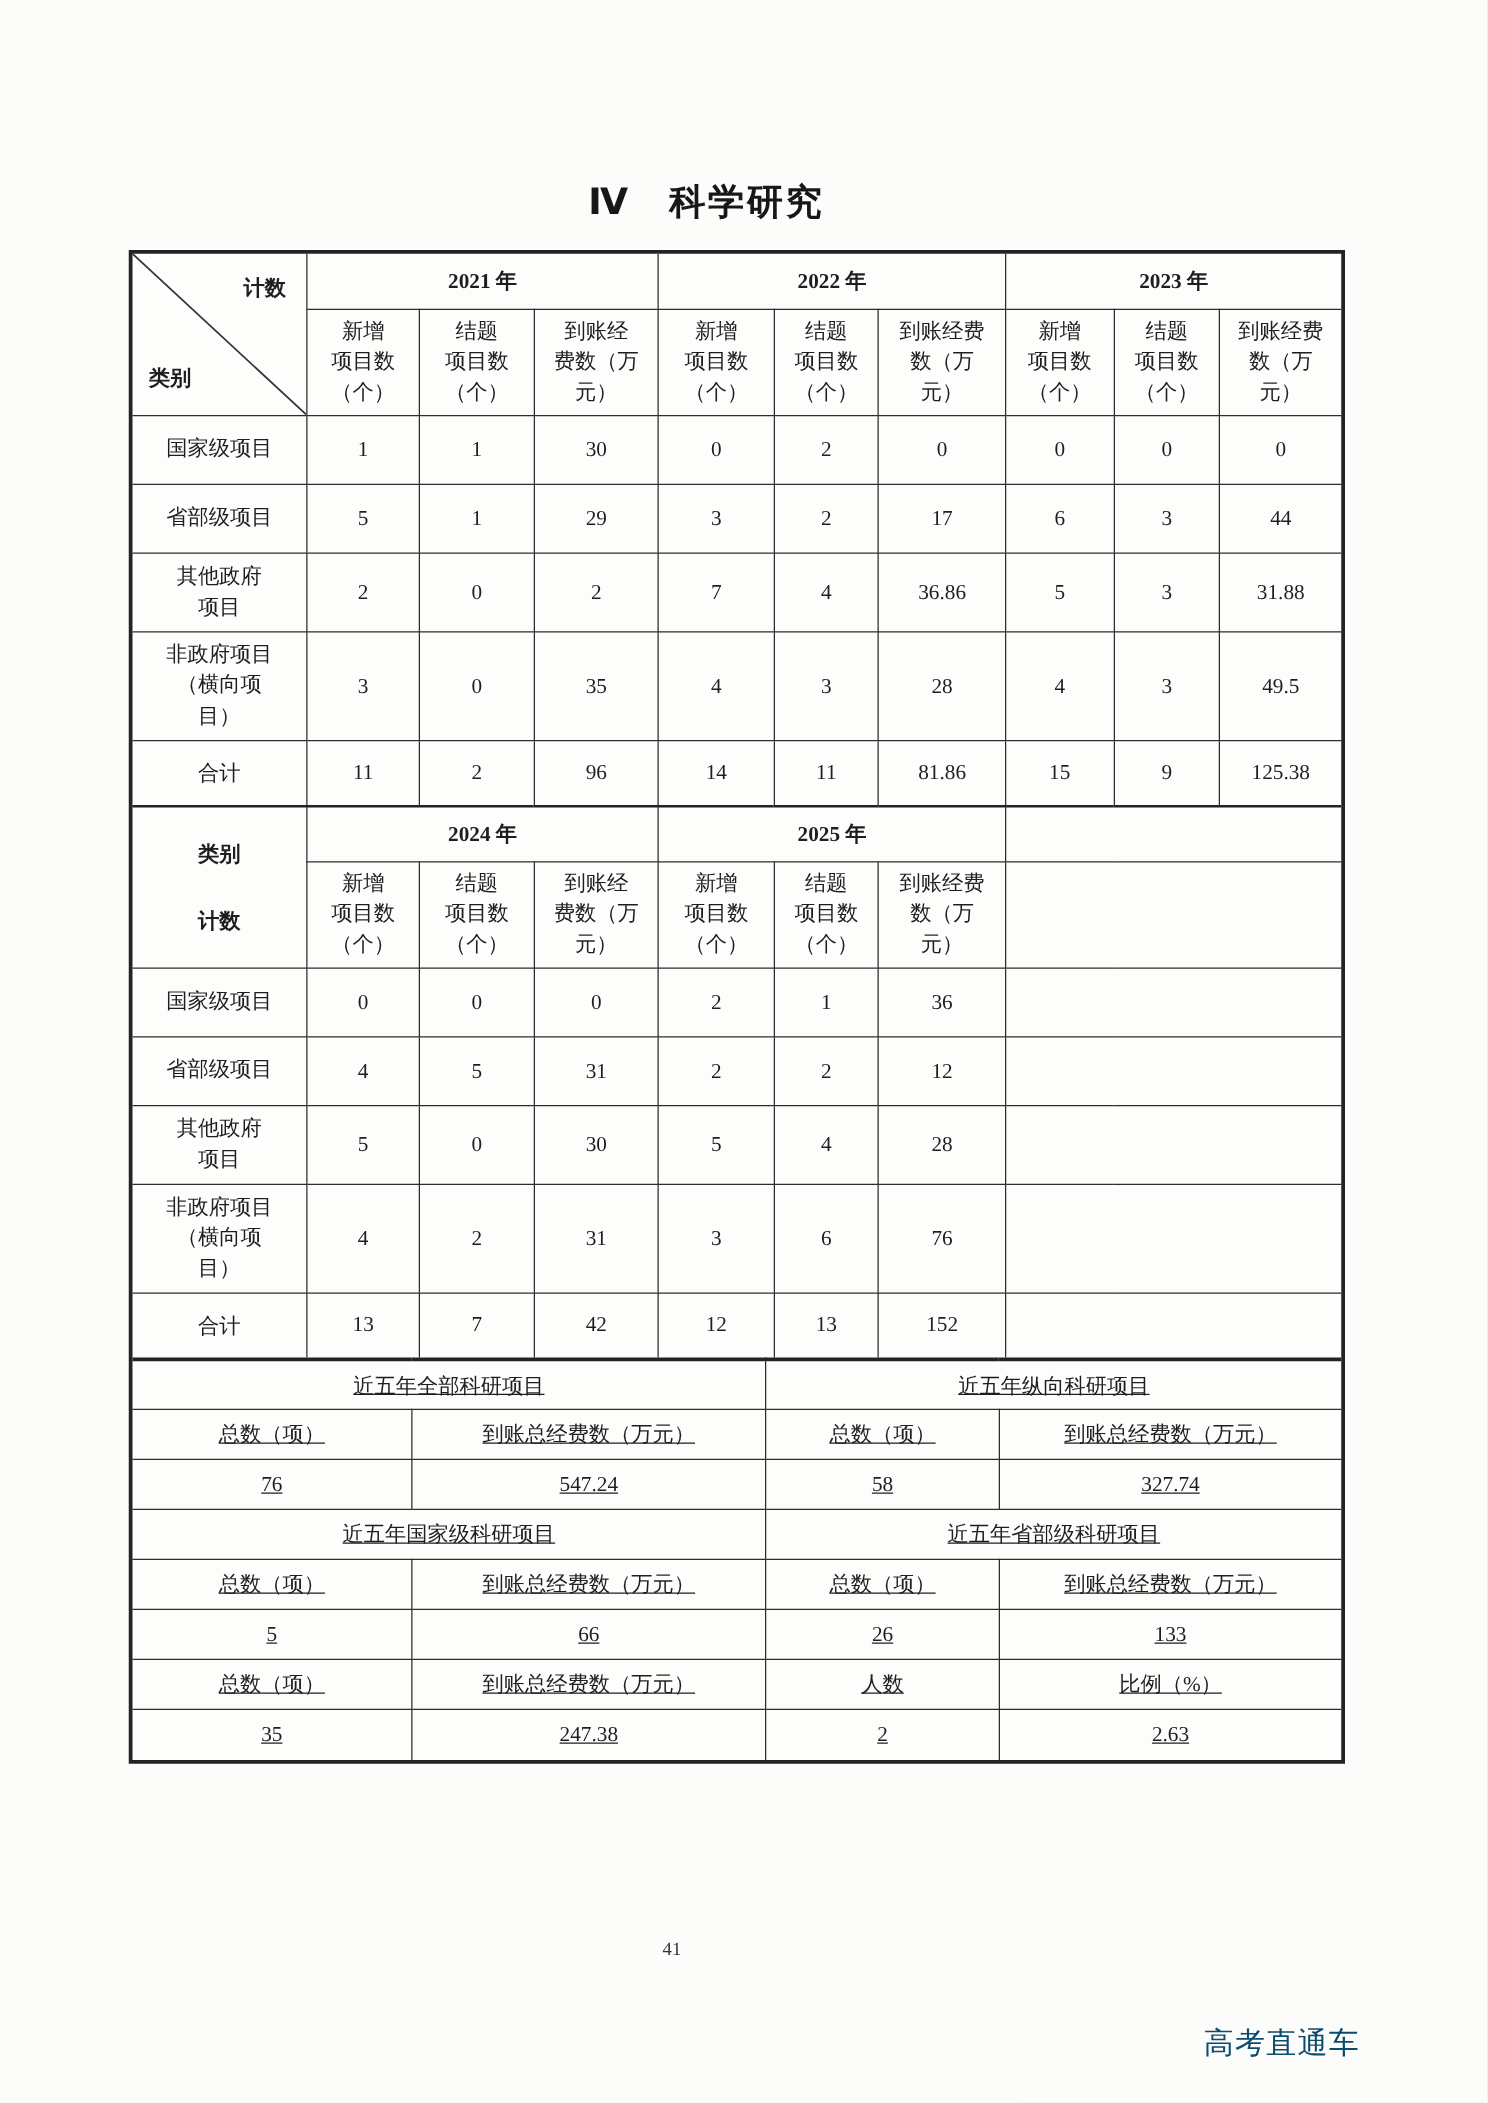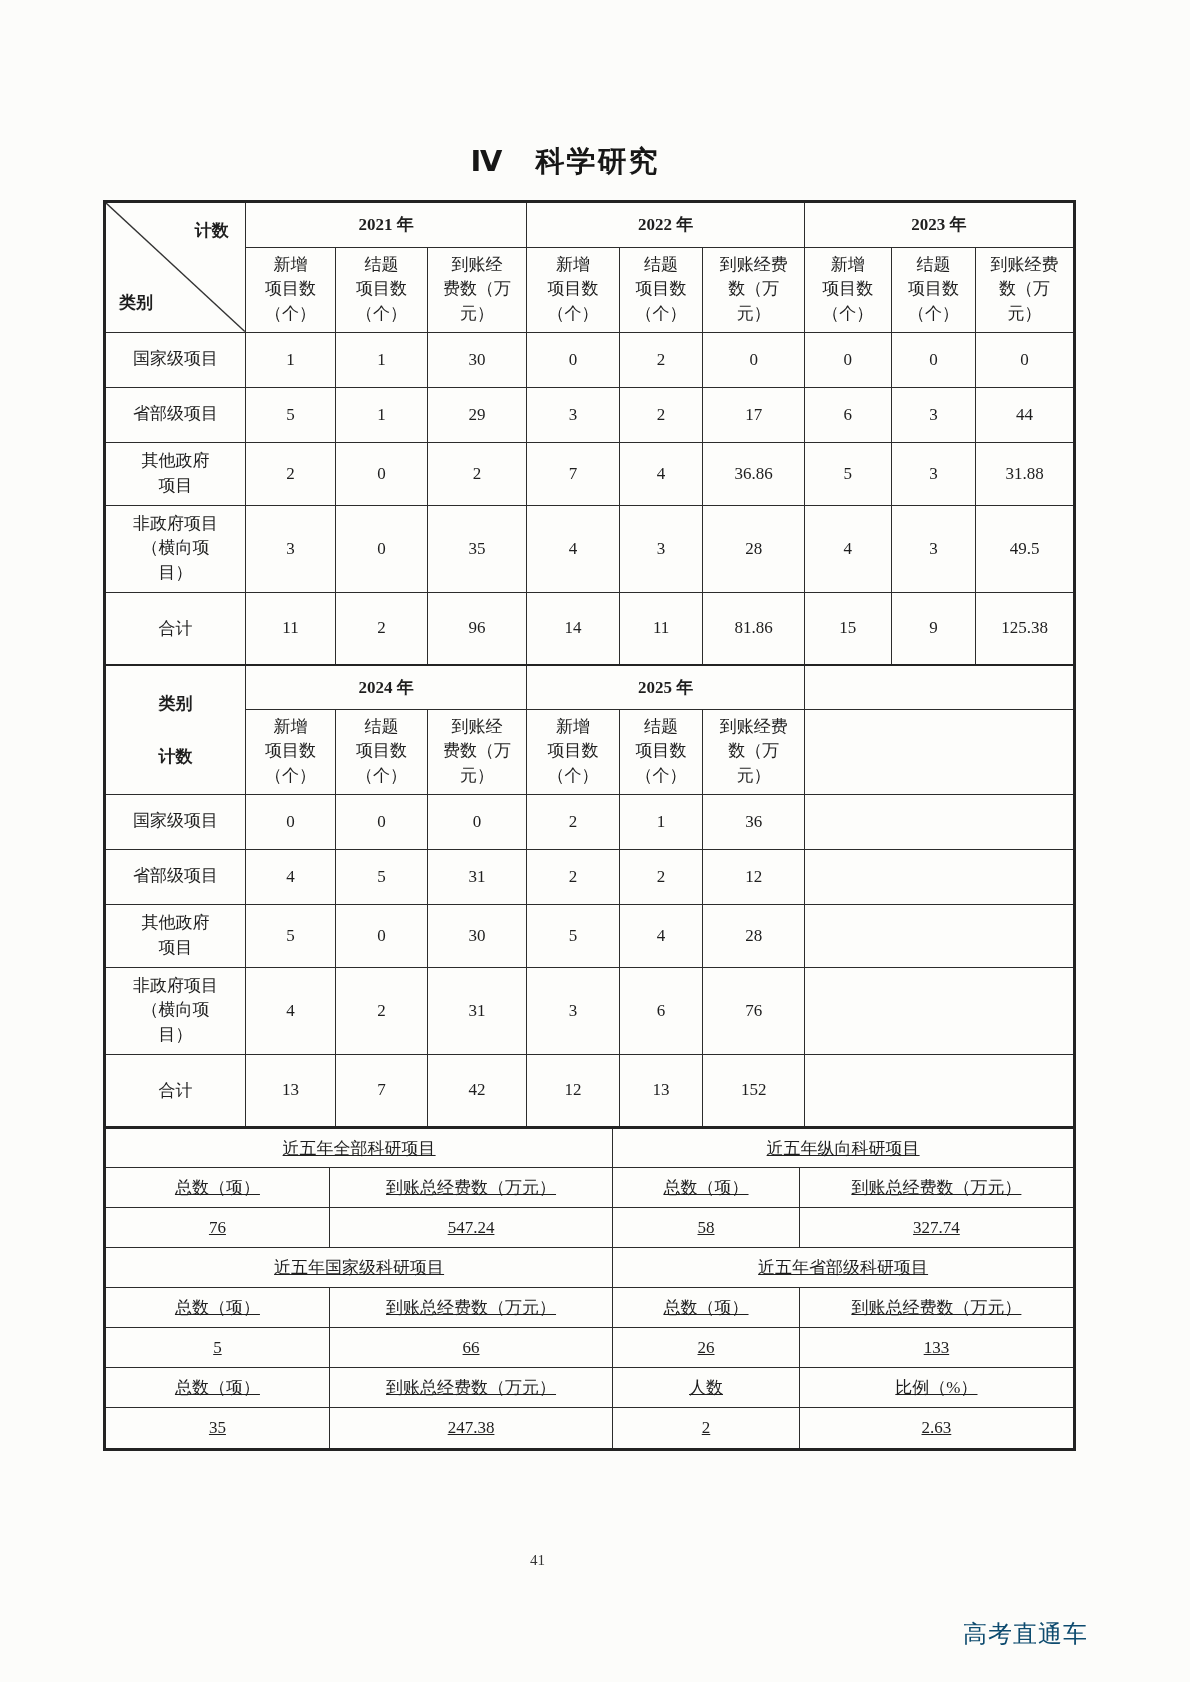--- a/index.html
+++ b/index.html
@@ -55,21 +55,21 @@
   table.grid tr:last-child > td { border-bottom: none; }
   .t2 { border-top: 2.5px solid #232323; }
   .summary { border-top: 3px solid #232323; }
   .pre { white-space: pre-line; line-height: 1.45; }
   .bold { font-weight: bold; }
   .h44 { height: 44px; }
   .h85 { height: 85px; }
   .h55 { height: 55px; }
   .h63 { height: 63px; }
   .h87 { height: 87px; }
-  .h56 { height: 72px; }
+  .h56 { height: 52px; }
   .h40 { height: 40px; text-decoration: underline; }
   td.sub-h { font-size: 16.5px; }
   
   td.corner { position: relative; padding: 0; }
   td.corner svg { position: absolute; inset: 0; width: 100%; height: 100%; display: block; }
   .corner-top {
     position: absolute; top: 16px; right: 16px;
     font-size: 17px; font-weight: bold;
   }
   .corner-bottom {

